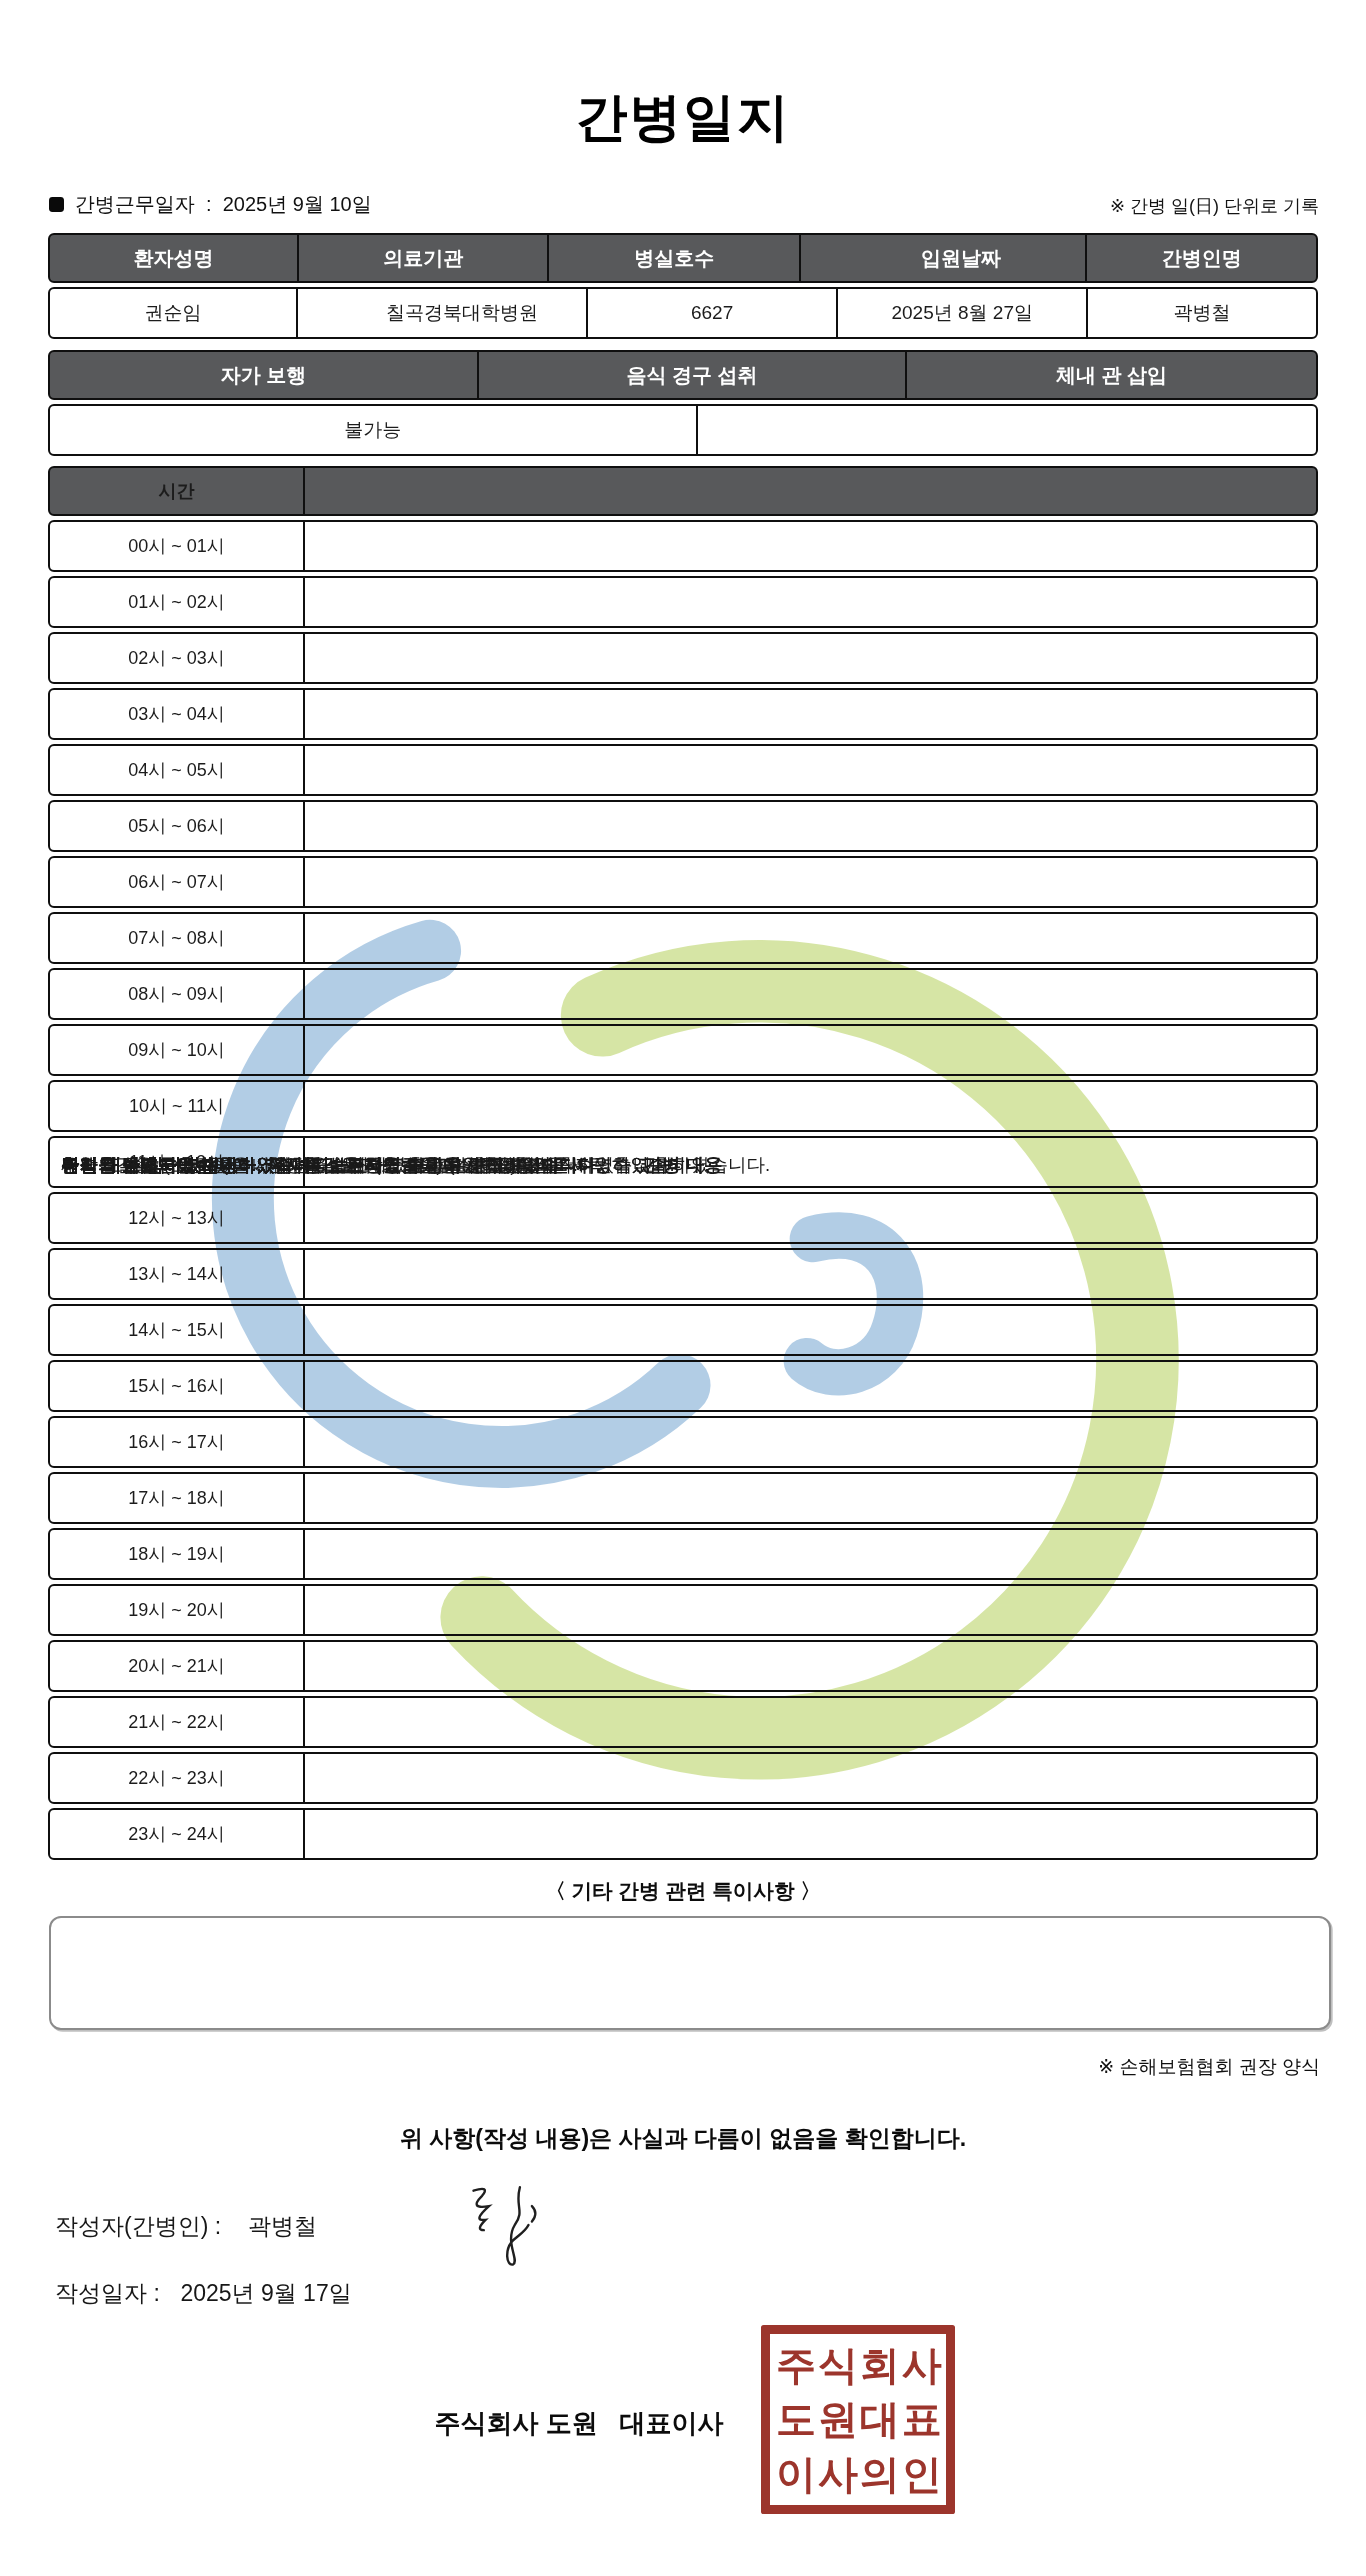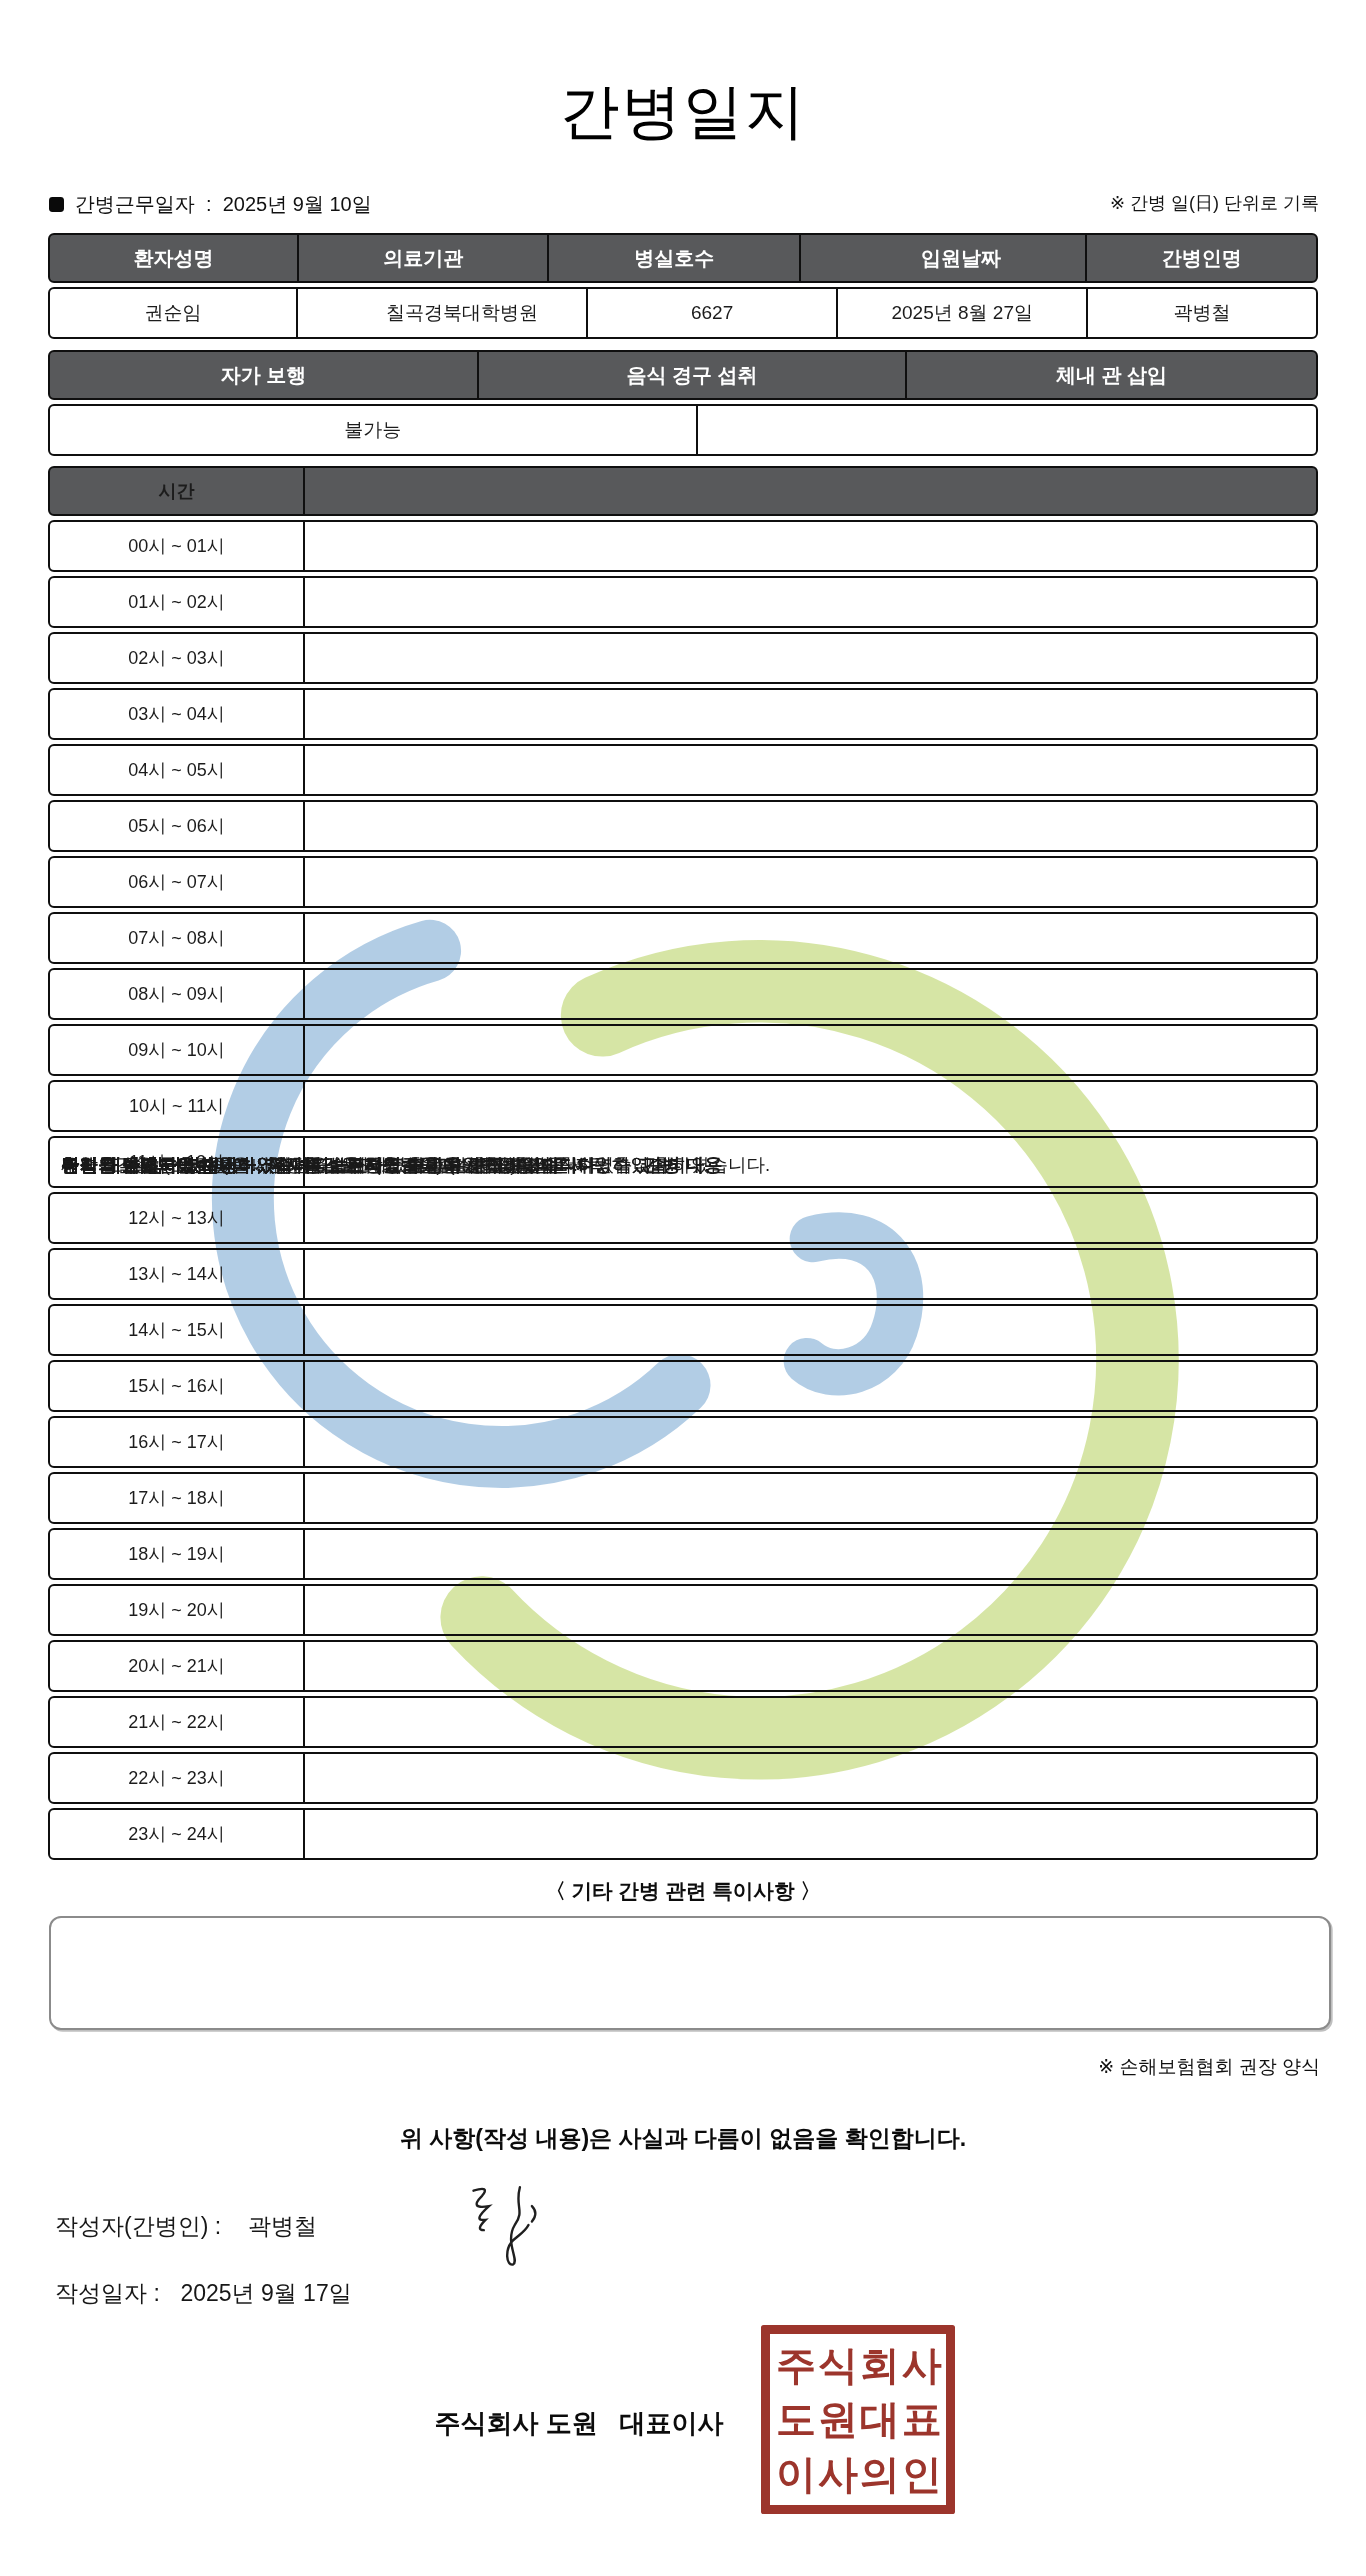--- a/index.html
+++ b/index.html
@@ -1,25 +1,25 @@
 <!DOCTYPE html>
 <html style="font-size:13.8px"><head>
 <meta charset="utf-8">
 <style>
   html,body{margin:0;padding:0;background:#fff;}
   .page{position:relative;width:1366px;height:2576px;background:#ffffff;overflow:hidden;
         font-family:"Liberation Sans","DejaVu Sans",sans-serif;color:#111;}
   .wm{position:absolute;left:0;top:0;z-index:0;pointer-events:none;}
   .content{position:absolute;left:0;top:0;width:100%;height:100%;z-index:1;}
 
-  .title{position:absolute;top:72px;left:0;width:100%;text-align:center;
-         font-size:60px;font-weight:normal;letter-spacing:1.7px;color:#000;}
+  .title{position:absolute;top:83px;left:0;width:100%;text-align:center;
+         font-size:52px;font-weight:bold;letter-spacing:1.7px;color:#000;}
 
   .date-row{position:absolute;top:191px;left:49px;width:1270px;display:flex;
-            justify-content:space-between;align-items:flex-start;font-size:20px;}
+            justify-content:space-between;align-items:flex-end;font-size:20px;}
   .date-left{display:flex;align-items:center;gap:11.2px;}
   .bullet{width:14.6px;height:14.6px;background:#0a0a0a;border-radius:3.4px;display:inline-block;}
   .unit-note{font-size:18px;color:#141414;}
 
   .tbl{position:absolute;left:48px;width:1270px;}
   .row{display:flex;align-items:stretch;border:2.2px solid #0f0f0f;border-radius:6px;
        box-sizing:border-box;background:transparent;}
   .row.head{background:#58595b;color:#ffffff;font-weight:bold;}
   .cell{display:flex;align-items:center;justify-content:center;box-sizing:border-box;
         border-right:2.2px solid #0f0f0f;overflow:hidden;}

